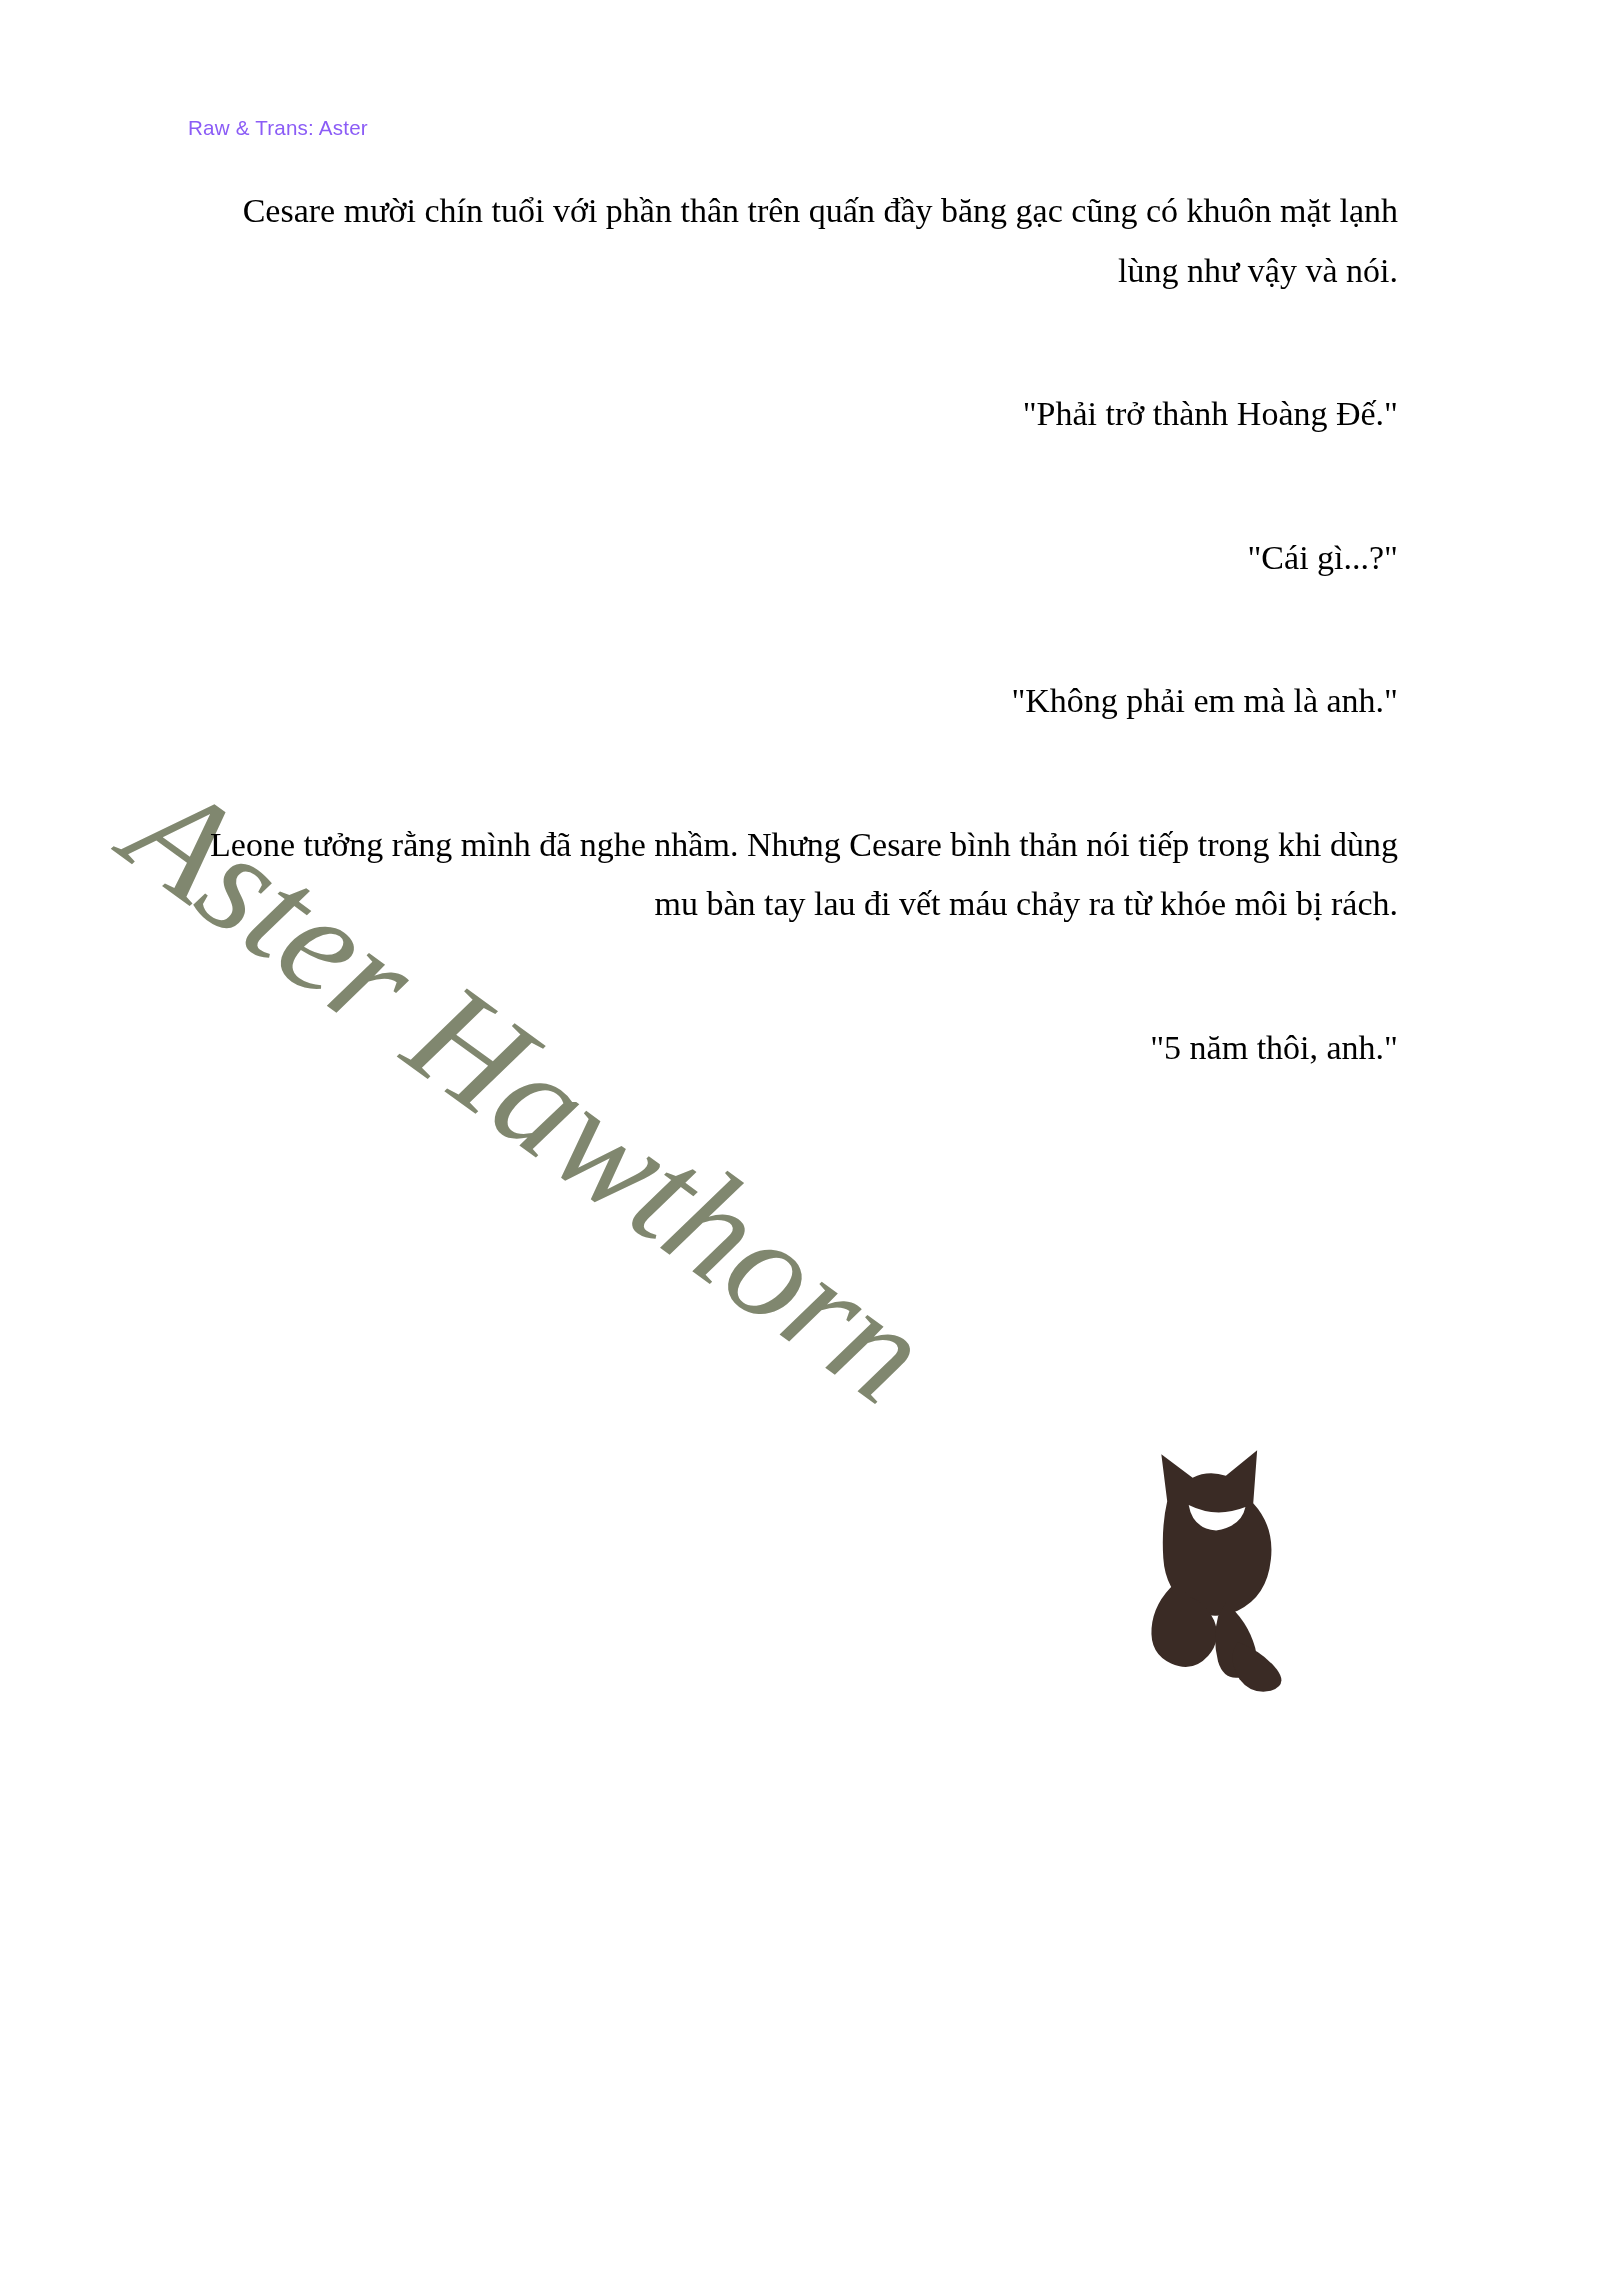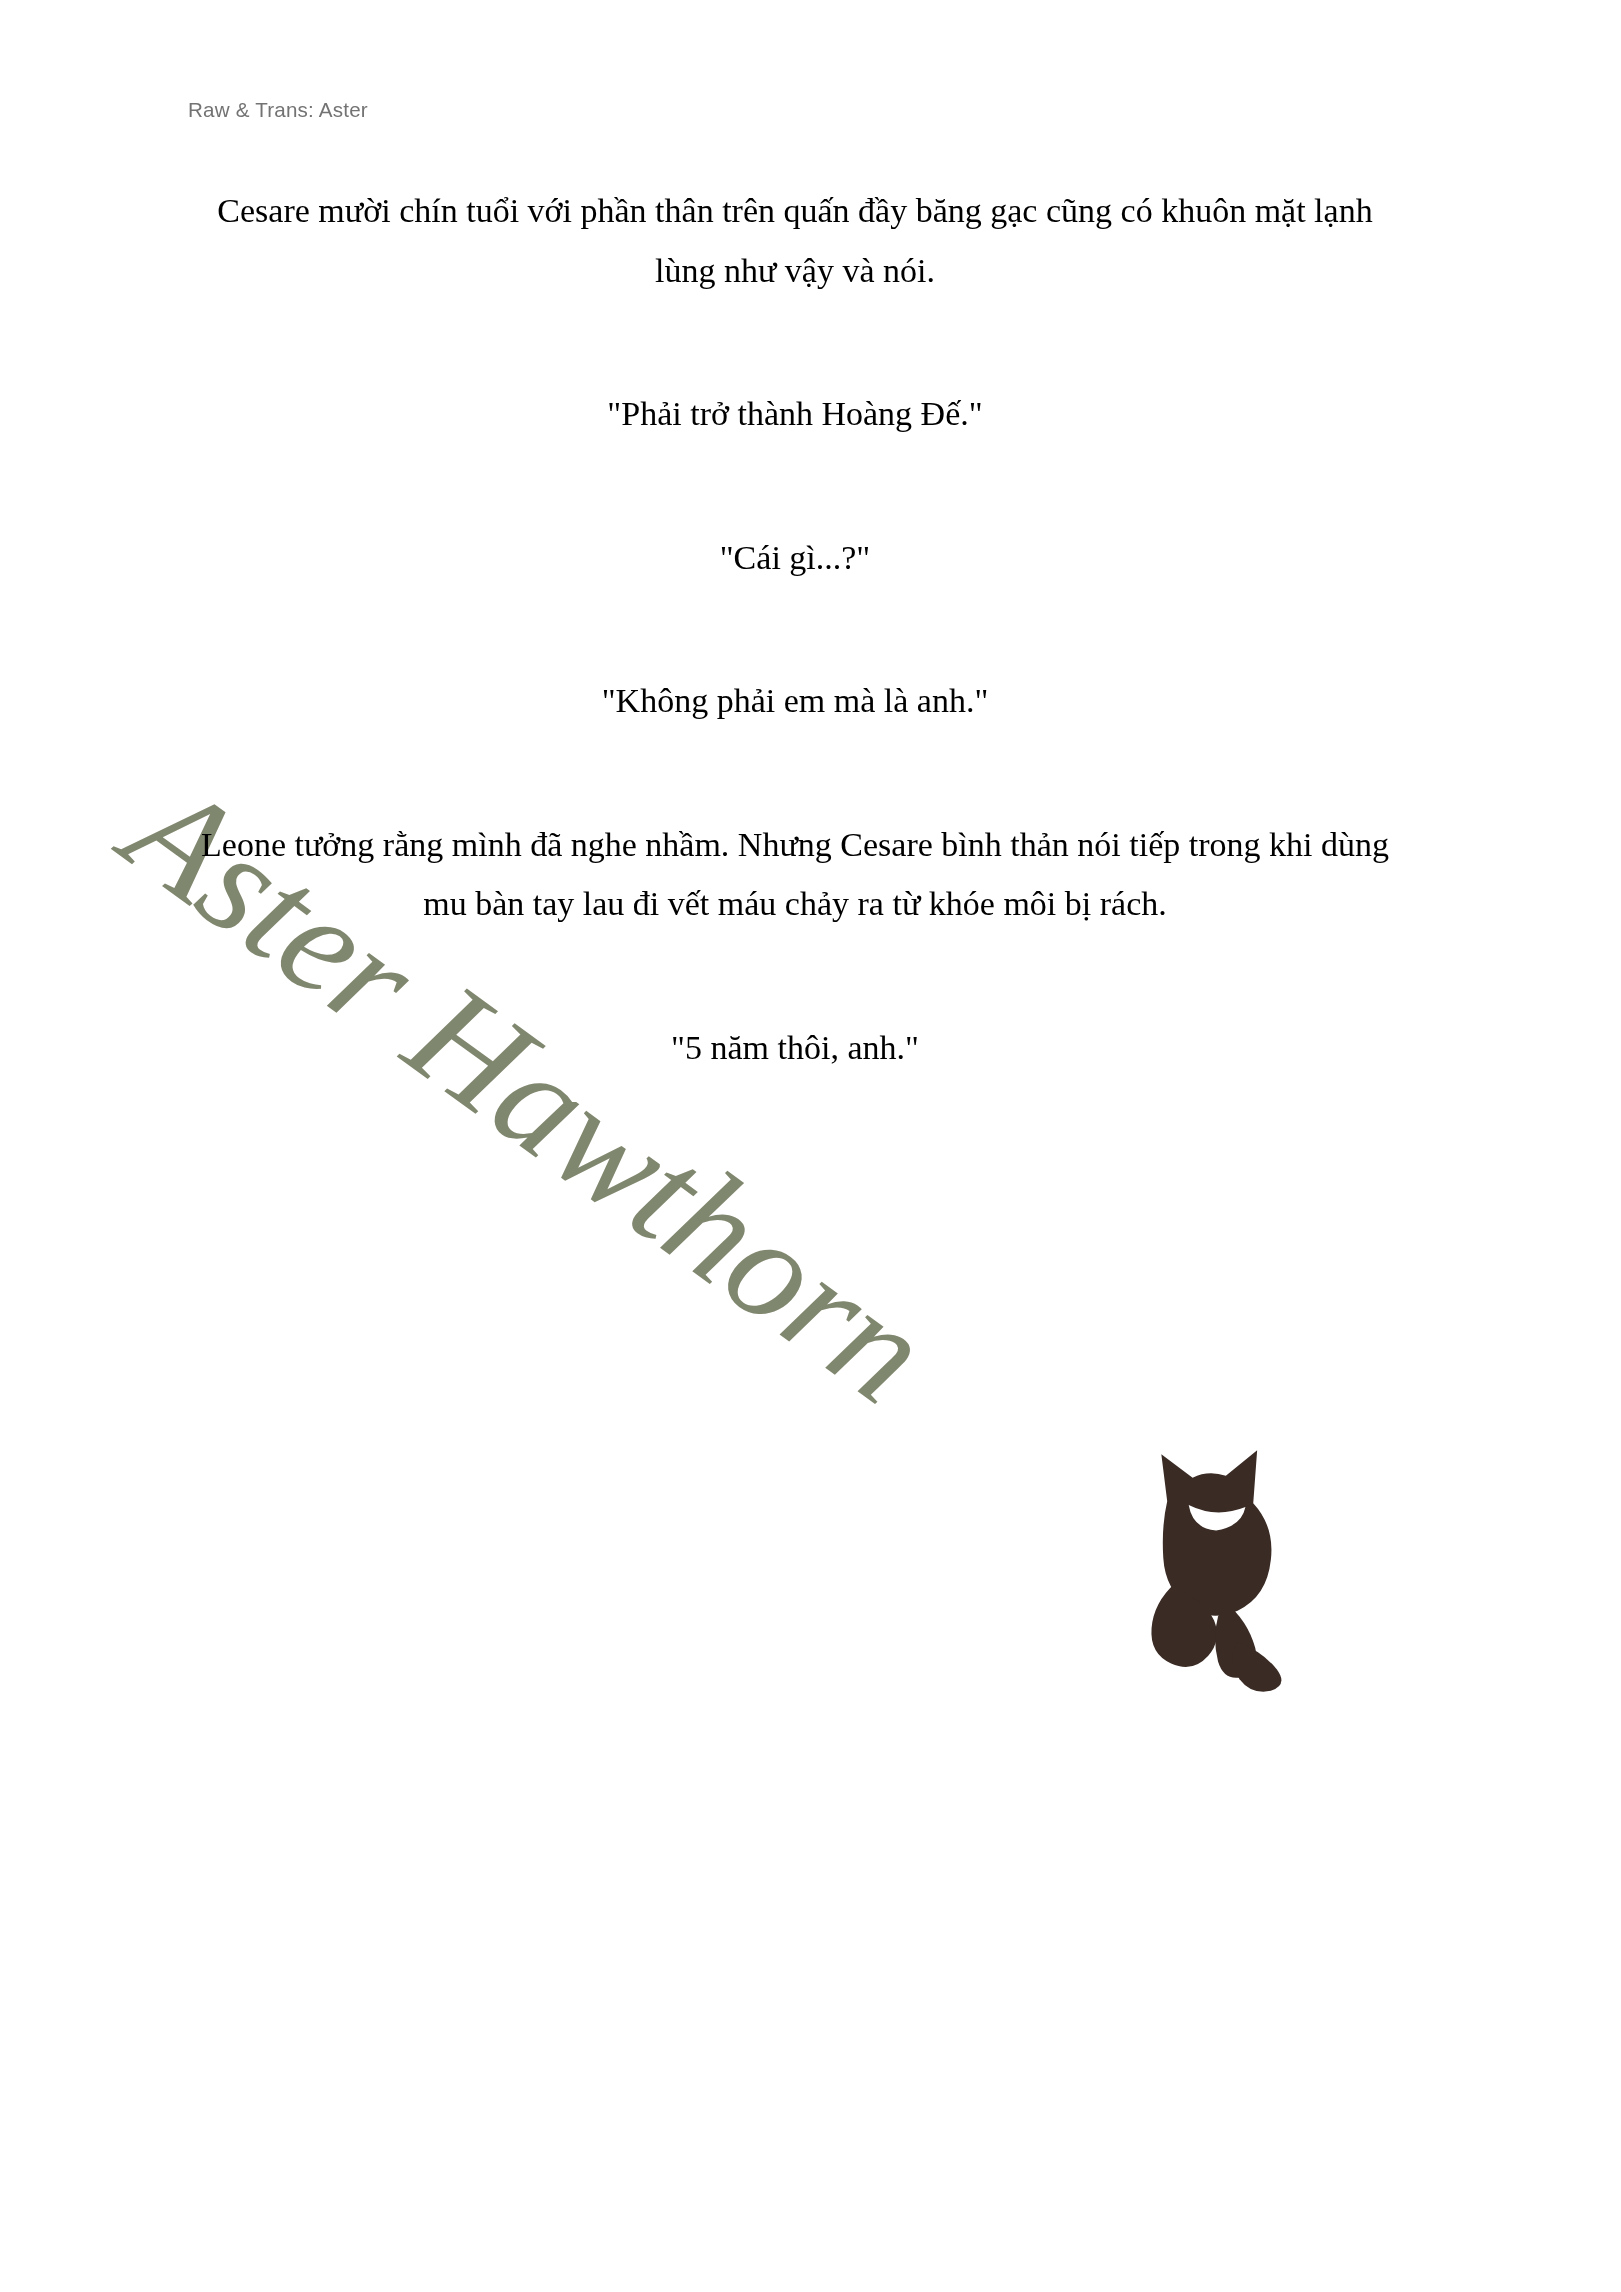--- a/index.html
+++ b/index.html
@@ -21,43 +21,43 @@
     top: 0;
     left: 0;
     width: 1621px;
     height: 2293px;
     background: #ffffff;
     overflow: hidden;
   }
 
   .header {
     position: absolute;
-    top: 98px;
+    top: 116px;
     left: 188px;
     font-family: "Liberation Sans", sans-serif;
     font-size: 20.6px;
-    color: #737373;
+    color: #8b5cf6;
     letter-spacing: 0.2px;
     white-space: nowrap;
   }
 
   .content {
     position: absolute;
     top: 181px;
     left: 192px;
     width: 1206px;
   }
 
   .para {
     font-family: "Liberation Serif", serif;
     font-size: 34px;
     line-height: 1.75;
     color: #000000;
     margin: 0 0 55px 0;
-    text-align: center;
+    text-align: right;
     position: relative;
     z-index: 3;
   }
 
   .para.gap-large {
     margin-bottom: 84px;
   }
 
   .watermark-wrap {
     position: absolute;

